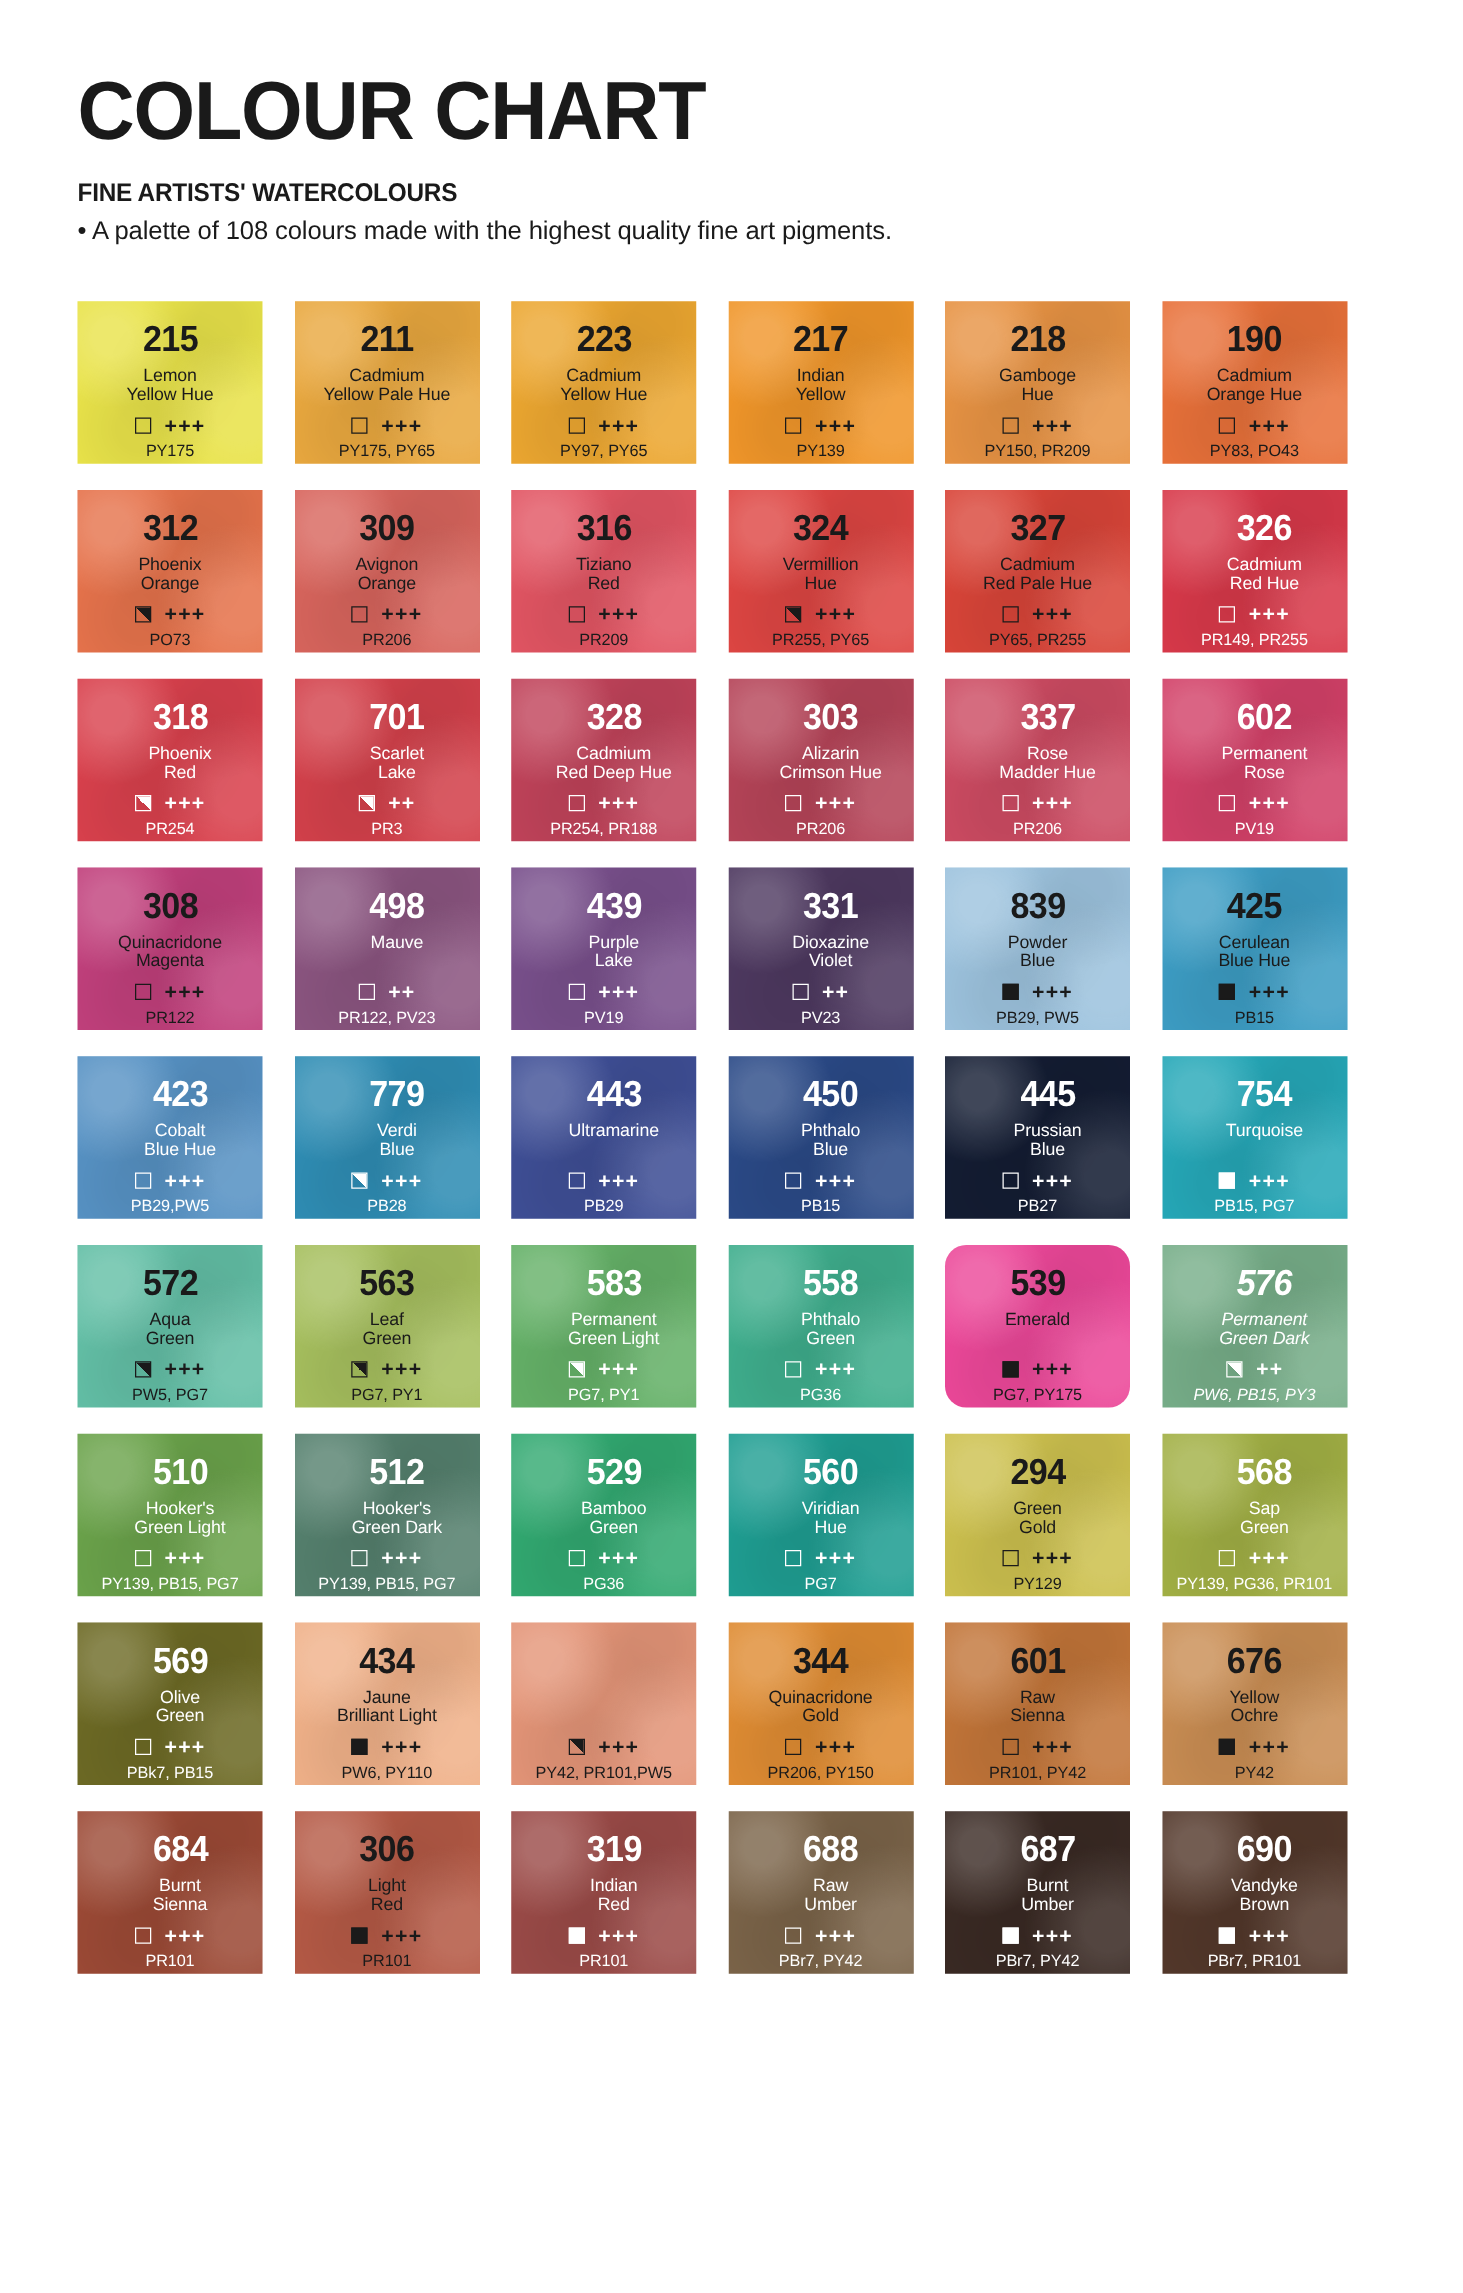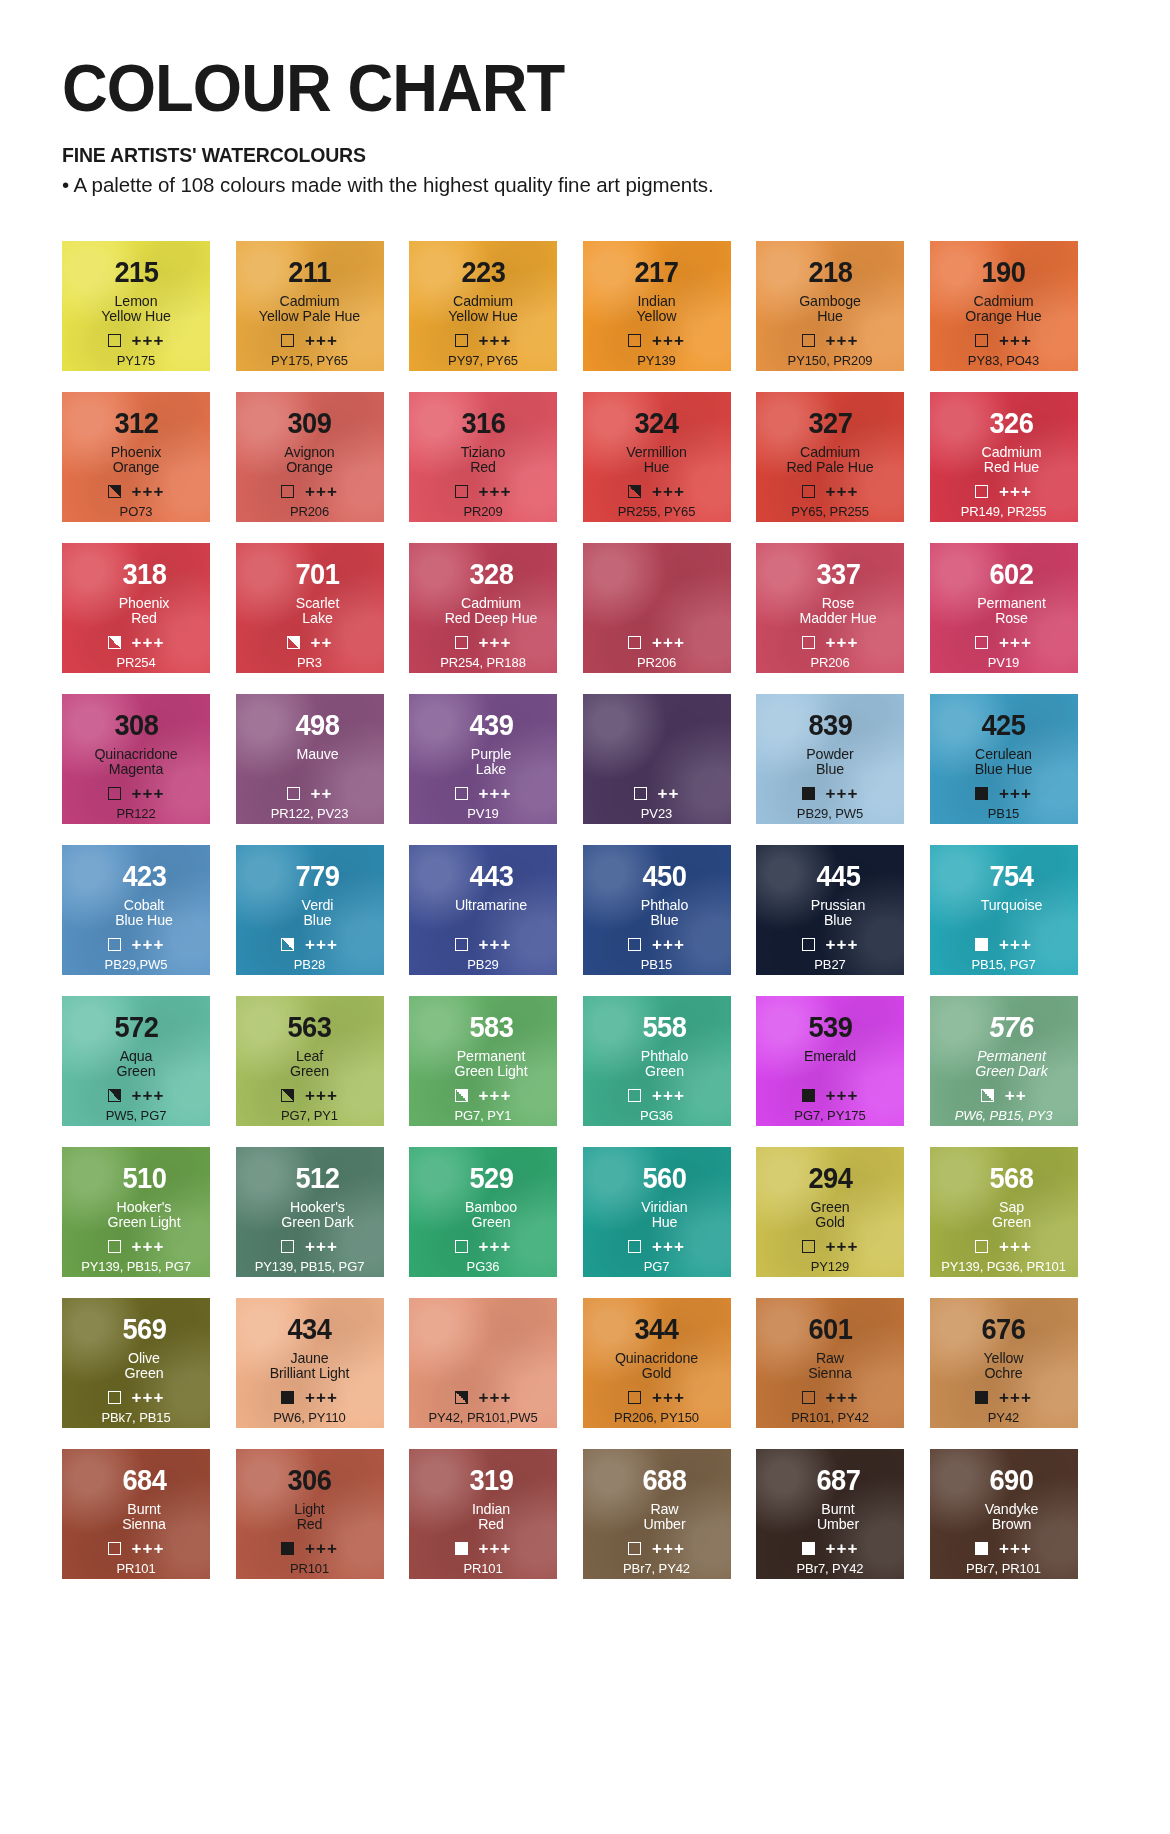--- a/index.html
+++ b/index.html
@@ -310,20 +310,24 @@
           <div class="cname">Cadmium<br>Red Deep Hue</div>
         </div>
         <div class="meta">
           <span class="sq open"></span>
           <span class="perm">+++</span>
         </div>
         <div class="pig">PR254, PR188</div>
       </div>
       <div class="swatch light" style="background: rgb(181, 68, 88);">
         <div class="tex"></div>
+        <div class="inner">
+          <div class="num">303</div>
+          <div class="cname">Alizarin<br>Crimson Hue</div>
+        </div>
         <div class="meta">
           <span class="sq open"></span>
           <span class="perm">+++</span>
         </div>
         <div class="pig">PR206</div>
       </div>
       <div class="swatch light" style="background: rgb(204, 75, 98);">
         <div class="tex"></div>
         <div class="inner">
           <div class="num">337</div>
@@ -378,20 +382,24 @@
           <div class="cname">Purple<br>Lake</div>
         </div>
         <div class="meta">
           <span class="sq open"></span>
           <span class="perm">+++</span>
         </div>
         <div class="pig">PV19</div>
       </div>
       <div class="swatch light" style="background: rgb(78, 57, 96);">
         <div class="tex"></div>
+        <div class="inner">
+          <div class="num">331</div>
+          <div class="cname">Dioxazine<br>Violet</div>
+        </div>
         <div class="meta">
           <span class="sq open"></span>
           <span class="perm">++</span>
         </div>
         <div class="pig">PV23</div>
       </div>
       <div class="swatch dark" style="background: rgb(157, 195, 222);">
         <div class="tex"></div>
         <div class="inner">
           <div class="num">839</div>
@@ -528,21 +536,21 @@
         <div class="inner">
           <div class="num">558</div>
           <div class="cname">Phthalo<br>Green</div>
         </div>
         <div class="meta">
           <span class="sq open"></span>
           <span class="perm">+++</span>
         </div>
         <div class="pig">PG36</div>
       </div>
-      <div class="swatch dark" style="background: #d946ef;">
+      <div class="swatch dark" style="background: #ec4899; border-radius: 17px;">
         <div class="tex"></div>
         <div class="inner">
           <div class="num">539</div>
           <div class="cname">Emerald</div>
         </div>
         <div class="meta">
           <span class="sq full"></span>
           <span class="perm">+++</span>
         </div>
         <div class="pig">PG7, PY175</div>

